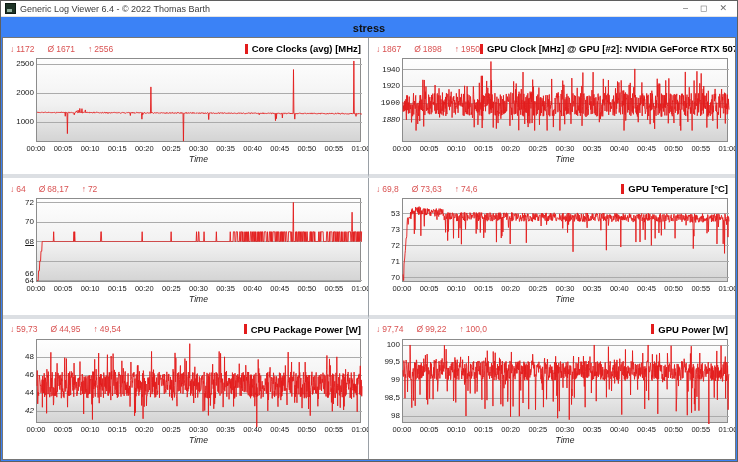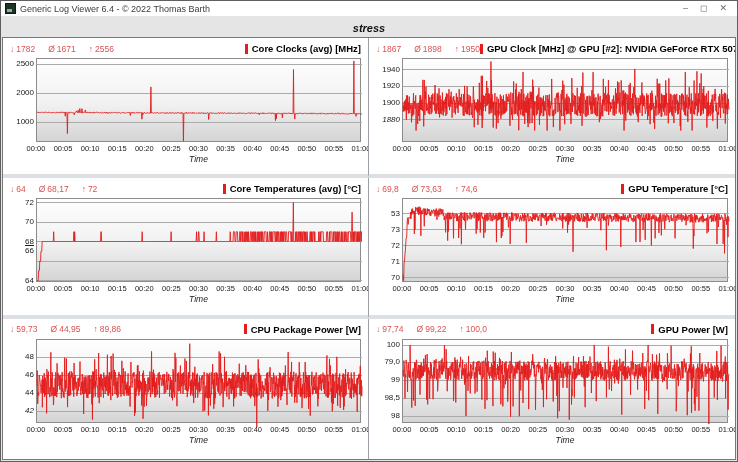--- a/index.html
+++ b/index.html
@@ -1,23 +1,23 @@
 <!DOCTYPE html>
 <html><head>
 <meta charset="utf-8">
 <style>
   html,body{margin:0;padding:0;background:#3a3a3a;font-family:"Liberation Sans",sans-serif;}
-  .window{position:relative;width:738px;height:462px;background:#e5e5e5;border:1px solid #5f5f5f;box-sizing:border-box;overflow:hidden;}
+  .window{position:relative;width:738px;height:462px;background:#3b82f6;border:1px solid #5f5f5f;box-sizing:border-box;overflow:hidden;}
   .titlebar{height:15px;display:flex;align-items:center;padding:0 4px;border-bottom:1px solid #e3e3e3;background:#ffffff;}
   .app-icon{width:9px;height:9px;background:#1d3326;border:1px solid #0c1a12;margin-right:4px;position:relative;flex:0 0 auto;}
   .app-icon:after{content:"";position:absolute;left:1px;bottom:1px;width:5px;height:3px;background:#8fae9c;}
   .title-text{font-size:9px;color:#3c3c3c;white-space:nowrap;}
   .win-controls{margin-left:auto;display:flex;gap:12px;padding-right:6px;}
   .win-btn{font-size:9px;color:#6b6b6b;line-height:9px;cursor:default;}
-  .page-title{height:20px;line-height:22px;text-align:center;font-size:11px;font-weight:bold;color:#111;font-style:italic;}
+  .page-title{height:20px;line-height:22px;text-align:center;font-size:11px;font-weight:bold;color:#111;}
   .grid{position:absolute;left:1px;right:1px;top:36px;bottom:1px;display:grid;grid-template-columns:1fr 1fr;grid-template-rows:1fr 1fr 1fr;border:1px solid #767676;box-sizing:border-box;background:#fff;}
   .panel{position:relative;box-sizing:border-box;padding:3px 7px 0 7px;background:#fff;overflow:hidden;}
   .panel.col-left{border-right:1px solid #9aa0a6;}
   .panel.row-top,.panel.row-mid{border-bottom:4px solid #dcdfe3;}
   .panel-head{display:flex;justify-content:space-between;align-items:center;height:15px;}
   .stats{display:flex;gap:13px;font-size:8.5px;color:#d95252;white-space:nowrap;}
   .stat{display:flex;gap:2px;}
   .legend{display:flex;align-items:center;gap:4px;min-width:0;}
   .legend-bar{width:3px;height:10px;background:#e31c1c;flex:0 0 auto;}
   .legend-title{font-size:9.5px;font-weight:bold;color:#000;white-space:nowrap;}
@@ -42,21 +42,21 @@
       <span class="win-btn">✕</span>
     </span>
   </div>
   <div class="page-title">stress</div>
   <div class="grid" id="chart-grid">
       <div class="panel col-left row-top">
     <div class="panel-head">
       <div class="stats">
         <span class="stat">
               <span>↓</span>
-              <span>1782</span>
+              <span>1172</span>
             </span>
         <span class="stat">
               <span>Ø</span>
               <span>1671</span>
             </span>
         <span class="stat">
               <span>↑</span>
               <span>2556</span>
             </span>
       </div>
@@ -112,21 +112,21 @@
             </span>
       </div>
       <div class="legend">
         <span class="legend-bar"></span>
         <span class="legend-title">GPU Clock [MHz] @ GPU [#2]: NVIDIA GeForce RTX 5070 Laptop</span>
       </div>
     </div>
     <div class="chart">
       <div class="plot">
             <div class="ylab" style="top: 55.7129px; font-style: italic;">1880</div>
-            <div class="ylab" style="top: 39.0792px;">1900</div>
+            <div class="ylab" style="top: 39.0792px; font-family: Liberation Mono, monospace;">1900</div>
             <div class="ylab" style="top: 22.4455px; margin-left: 16px;">1920</div>
             <div class="ylab" style="top: 5.81188px;">1940</div>
             <svg viewBox="0 0 326 84" width="326" height="84">
               <line x1="0" x2="326" y1="60.7" y2="60.7" stroke="#ababab" stroke-width="1" shape-rendering="crispEdges"></line>
               <line x1="0" x2="326" y1="44.1" y2="44.1" stroke="#ababab" stroke-width="1" shape-rendering="crispEdges"></line>
               <line x1="0" x2="326" y1="27.4" y2="27.4" stroke="#ababab" stroke-width="1" shape-rendering="crispEdges"></line>
               <line x1="0" x2="326" y1="10.8" y2="10.8" stroke="#ababab" stroke-width="1" shape-rendering="crispEdges"></line>
               <polyline points="0.00,42.90 0.28,52.60 0.57,47.01 0.85,50.05 1.13,45.79 1.42,52.16 1.70,41.88 1.99,47.00 2.27,42.73 2.55,51.26 2.84,40.26 3.12,54.41 3.40,60.82 3.69,36.34 3.97,51.31 4.26,47.68 4.54,36.49 4.82,51.01 5.11,45.18 5.39,54.55 5.67,43.46 5.96,46.22 6.24,37.60 6.53,48.93 6.81,54.11 7.09,46.02 7.38,48.83 7.66,50.17 7.94,44.38 8.23,47.40 8.51,63.33 8.80,56.47 9.08,46.05 9.36,45.84 9.65,57.18 9.93,43.34 10.21,43.05 10.50,34.16 10.78,55.48 11.07,45.17 11.35,41.99 11.63,46.09 11.92,45.99 12.20,49.77 12.48,37.77 12.77,36.38 13.05,71.52 13.34,54.74 13.62,49.65 13.90,44.70 14.19,52.97 14.47,56.75 14.75,65.01 15.04,43.90 15.32,53.75 15.60,56.93 15.89,46.63 16.17,51.69 16.46,41.92 16.74,62.03 17.02,36.28 17.31,50.45 17.59,36.13 17.87,38.99 18.16,41.10 18.44,51.00 18.73,40.71 19.01,42.86 19.29,48.78 19.58,52.06 19.86,20.83 20.14,45.27 20.43,49.52 20.71,67.45 21.00,43.28 21.28,20.97 21.56,40.38 21.85,56.06 22.13,50.26 22.41,32.72 22.70,40.10 22.98,27.55 23.27,39.46 23.55,51.82 23.83,44.75 24.12,45.03 24.40,48.61 24.68,50.72 24.97,48.65 25.25,54.29 25.54,35.65 25.82,36.82 26.10,50.42 26.39,55.28 26.67,38.76 26.95,38.07 27.24,49.55 27.52,47.23 27.81,42.19 28.09,55.19 28.37,43.80 28.66,35.98 28.94,53.44 29.22,38.10 29.51,40.25 29.79,34.63 30.07,45.21 30.36,43.12 30.64,45.78 30.93,45.51 31.21,41.39 31.49,34.41 31.78,51.62 32.06,26.04 32.34,52.96 32.63,54.70 32.91,52.33 33.20,44.62 33.48,53.96 33.76,54.51 34.05,35.61 34.33,34.39 34.61,43.40 34.90,51.18 35.18,36.25 35.47,55.01 35.75,51.65 36.03,29.31 36.32,53.79 36.60,58.40 36.88,49.90 37.17,36.49 37.45,54.45 37.74,46.05 38.02,40.36 38.30,46.75 38.59,52.39 38.87,55.51 39.15,47.88 39.44,33.54 39.72,51.75 40.01,41.51 40.29,56.53 40.57,42.65 40.86,53.14 41.14,51.16 41.42,42.97 41.71,45.41 41.99,40.49 42.28,49.51 42.56,37.92 42.84,56.95 43.13,53.85 43.41,34.18 43.69,53.30 43.98,55.08 44.26,38.36 44.54,38.31 44.83,34.86 45.11,39.43 45.40,42.60 45.68,47.64 45.96,30.28 46.25,43.63 46.53,51.17 46.81,40.94 47.10,41.04 47.38,37.32 47.67,47.68 47.95,35.60 48.23,32.77 48.52,44.37 48.80,42.18 49.08,58.58 49.37,47.04 49.65,41.30 49.94,39.12 50.22,38.23 50.50,41.74 50.79,37.12 51.07,53.81 51.35,50.40 51.64,41.15 51.92,45.98 52.21,43.65 52.49,55.33 52.77,47.01 53.06,48.08 53.34,34.32 53.62,42.53 53.91,43.56 54.19,49.69 54.48,37.91 54.76,40.64 55.04,53.85 55.33,46.80 55.61,42.22 55.89,46.56 56.18,30.11 56.46,43.07 56.74,43.36 57.03,45.81 57.31,46.41 57.60,38.36 57.88,41.71 58.16,47.42 58.45,34.87 58.73,40.65 59.01,42.49 59.30,45.44 59.58,47.90 59.87,44.26 60.15,56.29 60.43,34.91 60.72,39.91 61.00,56.94 61.28,54.88 61.57,26.84 61.85,41.31 62.14,46.79 62.42,51.80 62.70,53.25 62.99,42.68 63.27,55.12 63.55,51.76 63.84,51.19 64.12,27.28 64.41,54.75 64.69,35.10 64.97,55.54 65.26,41.54 65.54,49.67 65.82,48.90 66.11,36.17 66.39,56.37 66.68,43.60 66.96,48.05 67.24,40.10 67.53,37.48 67.81,44.15 68.09,55.92 68.38,53.54 68.66,54.80 68.95,44.71 69.23,54.71 69.51,58.86 69.80,56.59 70.08,37.13 70.36,27.38 70.65,35.61 70.93,45.76 71.21,68.24 71.50,40.76 71.78,50.44 72.07,46.69 72.35,49.97 72.63,45.46 72.92,43.64 73.20,51.54 73.48,52.18 73.77,43.37 74.05,45.46 74.34,53.69 74.62,40.16 74.90,65.83 75.19,56.24 75.47,51.75 75.75,41.17 76.04,52.63 76.32,23.84 76.61,47.93 76.89,56.44 77.17,44.03 77.46,43.56 77.74,50.46 78.02,34.86 78.31,16.82 78.59,57.00 78.88,40.80 79.16,69.01 79.44,16.82 79.73,61.17 80.01,41.72 80.29,52.00 80.58,36.42 80.86,44.99 81.15,43.82 81.43,37.07 81.71,39.69 82.00,47.63 82.28,46.07 82.56,52.23 82.85,34.55 83.13,47.17 83.42,30.27 83.70,21.95 83.98,39.08 84.27,46.42 84.55,39.35 84.83,28.76 85.12,44.56 85.40,40.08 85.68,34.20 85.97,54.26 86.25,55.24 86.54,37.72 86.82,34.88 87.10,54.40 87.39,39.97 87.67,50.22 87.95,2.50 88.24,50.77 88.52,21.19 88.81,53.96 89.09,35.43 89.37,41.61 89.66,49.04 89.94,43.69 90.22,68.55 90.51,42.82 90.79,56.35 91.08,55.28 91.36,41.98 91.64,40.26 91.93,34.17 92.21,44.47 92.49,56.30 92.78,45.23 93.06,42.94 93.35,69.64 93.63,51.46 93.91,37.73 94.20,52.87 94.48,51.80 94.76,56.75 95.05,64.05 95.33,39.79 95.62,57.11 95.90,53.01 96.18,54.69 96.47,45.39 96.75,44.43 97.03,46.48 97.32,35.62 97.60,50.19 97.89,59.73 98.17,37.31 98.45,56.25 98.74,51.20 99.02,56.01 99.30,42.15 99.59,40.14 99.87,47.83 100.15,53.93 100.44,36.31 100.72,55.16 101.01,42.65 101.29,49.59 101.57,54.27 101.86,41.83 102.14,43.98 102.42,53.69 102.71,47.25 102.99,43.39 103.28,34.94 103.56,52.33 103.84,51.07 104.13,43.48 104.41,37.60 104.69,41.47 104.98,40.80 105.26,42.95 105.55,42.46 105.83,34.74 106.11,35.96 106.40,37.80 106.68,55.08 106.96,66.82 107.25,50.82 107.53,49.34 107.82,33.46 108.10,38.97 108.38,55.86 108.67,48.74 108.95,51.02 109.23,56.90 109.52,61.02 109.80,34.21 110.09,44.45 110.37,40.13 110.65,22.37 110.94,54.12 111.22,55.30 111.50,45.12 111.79,45.46 112.07,41.56 112.36,54.95 112.64,30.20 112.92,54.43 113.21,24.52 113.49,43.38 113.77,41.95 114.06,48.57 114.34,55.54 114.62,56.64 114.91,37.42 115.19,47.83 115.48,35.10 115.76,71.24 116.04,32.69 116.33,51.28 116.61,47.17 116.89,40.25 117.18,34.67 117.46,51.42 117.75,55.74 118.03,44.67 118.31,30.06 118.60,50.39 118.88,40.86 119.16,52.42 119.45,56.38 119.73,45.80 120.02,13.06 120.30,57.26 120.58,51.70 120.87,34.84 121.15,49.50 121.43,42.75 121.72,65.00 122.00,41.80 122.29,53.38 122.57,48.42 122.85,38.16 123.14,43.80 123.42,53.75 123.70,39.31 123.99,36.43 124.27,50.81 124.56,63.65 124.84,34.27 125.12,68.06 125.41,39.54 125.69,56.88 125.97,56.34 126.26,38.91 126.54,45.50 126.83,64.35 127.11,32.62 127.39,39.35 127.68,34.23 127.96,49.46 128.24,34.78 128.53,42.81 128.81,32.75 129.09,64.05 129.38,45.98 129.66,20.63 129.95,35.20 130.23,55.97 130.51,27.48 130.80,56.49 131.08,46.62 131.36,42.34 131.65,71.52 131.93,49.70 132.22,42.46 132.50,42.84 132.78,43.54 133.07,52.22 133.35,56.33 133.63,37.27 133.92,42.65 134.20,55.00 134.49,52.59 134.77,35.57 135.05,43.98 135.34,50.89 135.62,49.12 135.90,28.54 136.19,52.62 136.47,65.81 136.76,41.96 137.04,38.96 137.32,38.41 137.61,56.64 137.89,38.33 138.17,43.50 138.46,54.03 138.74,48.16 139.03,39.28 139.31,47.21 139.59,45.41 139.88,41.57 140.16,57.20 140.44,36.78 140.73,56.71 141.01,42.11 141.30,42.41 141.58,51.03 141.86,46.40 142.15,52.17 142.43,47.47 142.71,37.01 143.00,36.06 143.28,49.57 143.56,56.20 143.85,56.26 144.13,71.52 144.42,38.11 144.70,36.29 144.98,47.85 145.27,40.23 145.55,47.56 145.83,56.15 146.12,35.69 146.40,35.50 146.69,57.24 146.97,56.36 147.25,45.79 147.54,49.50 147.82,48.39 148.10,42.11 148.39,45.74 148.67,19.95 148.96,36.86 149.24,56.73 149.52,56.69 149.81,52.40 150.09,51.64 150.37,68.08 150.66,50.77 150.94,56.75 151.23,51.38 151.51,50.56 151.79,51.21 152.08,39.01 152.36,45.44 152.64,54.85 152.93,52.23 153.21,36.86 153.50,37.98 153.78,34.20 154.06,39.29 154.35,37.81 154.63,34.65 154.91,53.19 155.20,33.33 155.48,38.21 155.77,37.24 156.05,47.08 156.33,51.68 156.62,43.85 156.90,71.52 157.18,55.86 157.47,51.70 157.75,53.00 158.03,34.95 158.32,43.35 158.60,57.05 158.89,31.02 159.17,40.45 159.45,35.51 159.74,21.61 160.02,36.33 160.30,57.05 160.59,52.09 160.87,25.77 161.16,35.27 161.44,53.29 161.72,65.22 162.01,40.31 162.29,51.68 162.57,47.46 162.86,41.83 163.14,38.27 163.43,55.42 163.71,35.19 163.99,34.83 164.28,39.70 164.56,54.72 164.84,43.62 165.13,37.28 165.41,48.77 165.70,54.58 165.98,51.13 166.26,38.77 166.55,40.26 166.83,45.71 167.11,55.57 167.40,44.02 167.68,47.42 167.97,64.83 168.25,51.83 168.53,52.18 168.82,19.11 169.10,35.89 169.38,53.00 169.67,45.22 169.95,34.37 170.23,43.45 170.52,42.42 170.80,47.37 171.09,46.81 171.37,36.27 171.65,38.14 171.94,55.25 172.22,40.29 172.50,36.90 172.79,54.60 173.07,54.29 173.36,51.46 173.64,55.91 173.92,49.90 174.21,28.85 174.49,55.71 174.77,56.80 175.06,46.46 175.34,48.98 175.63,51.47 175.91,37.40 176.19,38.93 176.48,53.84 176.76,38.51 177.04,45.46 177.33,56.89 177.61,34.34 177.90,53.97 178.18,53.96 178.46,38.27 178.75,26.95 179.03,66.83 179.31,51.26 179.60,47.73 179.88,13.56 180.17,54.67 180.45,34.87 180.73,35.45 181.02,34.55 181.30,38.23 181.58,38.37 181.87,46.11 182.15,56.54 182.44,45.57 182.72,40.91 183.00,57.99 183.29,48.61 183.57,50.41 183.85,37.47 184.14,56.81 184.42,37.06 184.70,47.58 184.99,52.17 185.27,55.75 185.56,49.56 185.84,44.59 186.12,36.62 186.41,45.23 186.69,46.08 186.97,40.97 187.26,37.38 187.54,50.61 187.83,42.29 188.11,55.14 188.39,50.25 188.68,41.56 188.96,31.08 189.24,54.89 189.53,51.85 189.81,34.58 190.10,13.13 190.38,46.68 190.66,40.50 190.95,35.27 191.23,54.36 191.51,43.03 191.80,39.10 192.08,44.73 192.37,56.13 192.65,46.51 192.93,38.24 193.22,44.58 193.50,52.85 193.78,57.37 194.07,51.71 194.35,42.33 194.64,56.89 194.92,35.16 195.20,34.63 195.49,41.17 195.77,38.10 196.05,48.40 196.34,63.20 196.62,53.29 196.91,47.87 197.19,36.84 197.47,59.89 197.76,53.34 198.04,57.34 198.32,56.57 198.61,50.52 198.89,45.43 199.17,54.52 199.46,40.58 199.74,57.32 200.03,47.99 200.31,19.88 200.59,43.71 200.88,39.94 201.16,46.41 201.44,34.27 201.73,35.62 202.01,52.00 202.30,42.11 202.58,27.82 202.86,40.54 203.15,40.30 203.43,36.32 203.71,52.57 204.00,44.87 204.28,41.68 204.57,43.26 204.85,34.63 205.13,52.29 205.42,21.07 205.70,55.92 205.98,35.87 206.27,36.78 206.55,45.24 206.84,43.63 207.12,52.85 207.40,52.58 207.69,43.27 207.97,48.70 208.25,47.55 208.54,49.74 208.82,46.50 209.11,41.88 209.39,40.47 209.67,40.44 209.96,55.54 210.24,56.31 210.52,36.59 210.81,47.66 211.09,53.49 211.38,42.71 211.66,56.75 211.94,46.44 212.23,40.40 212.51,29.28 212.79,46.23 213.08,54.84 213.36,34.29 213.64,49.80 213.93,37.32 214.21,44.32 214.50,22.47 214.78,40.94 215.06,43.88 215.35,39.31 215.63,41.02 215.91,23.40 216.20,53.49 216.48,48.54 216.77,34.34 217.05,33.62 217.33,52.59 217.62,55.42 217.90,43.64 218.18,21.35 218.47,29.85 218.75,35.43 219.04,47.62 219.32,41.94 219.60,55.16 219.89,31.67 220.17,44.36 220.45,46.31 220.74,31.50 221.02,71.52 221.31,55.52 221.59,34.83 221.87,52.91 222.16,55.95 222.44,33.51 222.72,61.60 223.01,55.53 223.29,39.40 223.58,40.23 223.86,34.89 224.14,36.86 224.43,45.03 224.71,53.52 224.99,36.17 225.28,39.88 225.56,51.03 225.85,45.61 226.13,25.86 226.41,52.71 226.70,55.68 226.98,52.45 227.26,23.88 227.55,41.79 227.83,56.85 228.11,55.38 228.40,39.14 228.68,39.92 228.97,52.43 229.25,50.09 229.53,34.49 229.82,53.77 230.10,47.04 230.38,55.31 230.67,28.27 230.95,34.54 231.24,34.56 231.52,38.30 231.80,9.88 232.09,49.47 232.37,35.97 232.65,39.29 232.94,53.50 233.22,48.11 233.51,55.24 233.79,38.37 234.07,40.82 234.36,57.49 234.64,46.20 234.92,53.92 235.21,63.21 235.49,56.32 235.78,38.95 236.06,51.30 236.34,45.65 236.63,44.29 236.91,53.94 237.19,36.43 237.48,46.17 237.76,38.63 238.05,44.78 238.33,40.27 238.61,36.02 238.90,23.42 239.18,56.96 239.46,35.55 239.75,34.56 240.03,46.53 240.32,39.63 240.60,47.09 240.88,36.42 241.17,41.87 241.45,37.61 241.73,49.22 242.02,50.42 242.30,54.80 242.58,53.20 242.87,52.95 243.15,40.01 243.44,39.69 243.72,34.37 244.00,50.11 244.29,36.92 244.57,60.81 244.85,52.18 245.14,35.80 245.42,50.91 245.71,57.02 245.99,46.95 246.27,48.50 246.56,48.05 246.84,45.19 247.12,65.15 247.41,34.00 247.69,51.80 247.98,40.18 248.26,50.86 248.54,50.22 248.83,31.70 249.11,50.33 249.39,34.65 249.68,40.18 249.96,43.97 250.25,48.13 250.53,44.48 250.81,63.76 251.10,50.93 251.38,53.98 251.66,69.90 251.95,46.93 252.23,50.36 252.52,36.81 252.80,55.69 253.08,56.83 253.37,41.22 253.65,48.74 253.93,36.98 254.22,19.76 254.50,37.60 254.79,25.91 255.07,55.84 255.35,45.00 255.64,49.28 255.92,24.53 256.20,54.32 256.49,54.07 256.77,24.77 257.05,51.51 257.34,48.71 257.62,44.92 257.91,53.35 258.19,57.60 258.47,34.63 258.76,57.42 259.04,50.15 259.32,36.31 259.61,35.83 259.89,49.31 260.18,44.90 260.46,52.56 260.74,36.29 261.03,38.64 261.31,48.27 261.59,36.19 261.88,56.45 262.16,39.29 262.45,48.74 262.73,21.40 263.01,45.79 263.30,44.50 263.58,34.12 263.86,56.49 264.15,47.51 264.43,47.06 264.72,45.24 265.00,43.69 265.28,64.30 265.57,54.55 265.85,19.38 266.13,52.35 266.42,54.18 266.70,39.54 266.99,38.67 267.27,34.70 267.55,50.42 267.84,52.77 268.12,35.47 268.40,54.57 268.69,55.29 268.97,47.21 269.26,57.21 269.54,41.58 269.82,43.00 270.11,36.27 270.39,53.55 270.67,55.74 270.96,64.03 271.24,35.12 271.52,41.96 271.81,50.26 272.09,47.52 272.38,53.78 272.66,35.76 272.94,45.16 273.23,38.26 273.51,37.48 273.79,34.87 274.08,51.98 274.36,40.87 274.65,55.53 274.93,42.40 275.21,46.48 275.50,54.67 275.78,43.79 276.06,50.81 276.35,40.81 276.63,36.05 276.92,44.92 277.20,66.86 277.48,50.48 277.77,71.52 278.05,36.76 278.33,45.28 278.62,34.80 278.90,50.66 279.19,34.66 279.47,34.90 279.75,38.55 280.04,40.60 280.32,46.67 280.60,36.35 280.89,52.49 281.17,41.98 281.46,55.71 281.74,54.03 282.02,48.77 282.31,12.93 282.59,56.83 282.87,38.18 283.16,47.92 283.44,44.48 283.72,48.93 284.01,35.64 284.29,57.21 284.58,52.30 284.86,62.92 285.14,50.52 285.43,38.05 285.71,50.27 285.99,46.59 286.28,28.23 286.56,47.02 286.85,40.09 287.13,48.68 287.41,54.66 287.70,48.36 287.98,53.52 288.26,34.35 288.55,54.80 288.83,54.61 289.12,71.52 289.40,43.06 289.68,41.64 289.97,49.19 290.25,52.13 290.53,54.73 290.82,48.79 291.10,21.52 291.39,51.11 291.67,55.63 291.95,42.58 292.24,50.34 292.52,38.16 292.80,34.35 293.09,45.27 293.37,46.86 293.66,43.57 293.94,12.28 294.22,56.72 294.51,55.15 294.79,39.44 295.07,50.66 295.36,34.29 295.64,53.33 295.93,48.16 296.21,43.00 296.49,43.34 296.78,24.34 297.06,42.03 297.34,41.28 297.63,56.97 297.91,51.96 298.19,14.41 298.48,52.33 298.76,55.54 299.05,41.50 299.33,37.49 299.61,34.14 299.90,51.50 300.18,29.85 300.46,54.51 300.75,27.10 301.03,47.90 301.32,36.62 301.60,47.15 301.88,49.34 302.17,47.13 302.45,49.90 302.73,36.78 303.02,38.20 303.30,42.31 303.59,34.37 303.87,68.59 304.15,43.33 304.44,56.94 304.72,42.58 305.00,57.59 305.29,31.77 305.57,55.92 305.86,53.18 306.14,45.88 306.42,53.00 306.71,53.98 306.99,52.17 307.27,56.89 307.56,43.54 307.84,51.52 308.13,45.22 308.41,41.65 308.69,40.36 308.98,55.27 309.26,35.68 309.54,55.51 309.83,61.84 310.11,46.48 310.40,53.26 310.68,46.50 310.96,37.01 311.25,34.97 311.53,42.17 311.81,35.39 312.10,29.93 312.38,39.52 312.66,34.80 312.95,51.91 313.23,46.49 313.52,52.78 313.80,43.71 314.08,55.17 314.37,69.58 314.65,52.98 314.93,55.32 315.22,53.00 315.50,55.73 315.79,37.51 316.07,39.11 316.35,48.47 316.64,34.91 316.92,36.82 317.20,43.95 317.49,59.03 317.77,42.25 318.06,42.51 318.34,35.08 318.62,30.03 318.91,48.20 319.19,49.16 319.47,37.95 319.76,41.25 320.04,35.16 320.33,54.25 320.61,53.61 320.89,54.20 321.18,44.24 321.46,33.72 321.74,48.47 322.03,46.92 322.31,64.48 322.60,34.45 322.88,55.45 323.16,44.86 323.45,46.51 323.73,50.07 324.01,43.87 324.30,35.60 324.58,55.10 324.87,50.20 325.15,48.06 325.43,39.88 325.72,46.22 326.00,50.62" fill="none" stroke="#e31c1c" stroke-width="0.9"></polyline>
             </svg>
           </div>
@@ -157,29 +157,25 @@
             </span>
         <span class="stat">
               <span>Ø</span>
               <span>68,17</span>
             </span>
         <span class="stat">
               <span>↑</span>
               <span>72</span>
             </span>
       </div>
-      <div class="legend">
-        <span class="legend-bar"></span>
-        <span class="legend-title">Core Temperatures (avg) [°C]</span>
-      </div>
     </div>
     <div class="chart">
       <div class="plot">
             <div class="ylab" style="top: 76.5581px;">64</div>
-            <div class="ylab" style="top: 47px;">66</div>
+            <div class="ylab" style="top: 70px;">66</div>
             <div class="ylab" style="top: 37.4884px; text-decoration: underline;">68</div>
             <div class="ylab" style="top: 17.9535px;">70</div>
             <div class="ylab" style="top: -1.5814px;">72</div>
             <svg viewBox="0 0 325 84" width="325" height="84">
               <line x1="0" x2="325" y1="81.6" y2="81.6" stroke="#ababab" stroke-width="1" shape-rendering="crispEdges"></line>
               <line x1="0" x2="325" y1="62.0" y2="62.0" stroke="#ababab" stroke-width="1" shape-rendering="crispEdges"></line>
               <line x1="0" x2="325" y1="42.5" y2="42.5" stroke="#ababab" stroke-width="1" shape-rendering="crispEdges"></line>
               <line x1="0" x2="325" y1="23.0" y2="23.0" stroke="#ababab" stroke-width="1" shape-rendering="crispEdges"></line>
               <line x1="0" x2="325" y1="3.4" y2="3.4" stroke="#ababab" stroke-width="1" shape-rendering="crispEdges"></line>
               <polyline points="0.00,81.56 0.40,81.56 0.79,81.56 1.19,81.56 1.59,71.79 1.98,71.79 2.38,71.79 2.78,62.02 3.17,62.02 3.57,62.02 3.97,52.26 4.37,52.26 4.76,52.26 5.16,42.49 5.56,42.49 5.95,42.49 6.35,42.49 6.75,42.49 7.14,42.49 7.54,42.49 7.94,42.49 8.33,42.49 8.73,42.49 9.13,42.49 9.52,42.49 9.92,42.49 10.32,42.49 10.71,42.49 11.11,42.49 11.51,42.49 11.90,42.49 12.30,42.49 12.70,42.49 13.10,42.49 13.49,42.49 13.89,42.49 14.29,42.49 14.68,42.49 15.08,42.49 15.48,42.49 15.87,42.49 16.27,42.49 16.67,32.72 17.06,42.49 17.46,42.49 17.86,42.49 18.25,42.49 18.65,42.49 19.05,42.49 19.44,42.49 19.84,42.49 20.24,42.49 20.63,42.49 21.03,42.49 21.43,42.49 21.83,42.49 22.22,42.49 22.62,42.49 23.02,42.49 23.41,42.49 23.81,42.49 24.21,42.49 24.60,42.49 25.00,42.49 25.40,42.49 25.79,42.49 26.19,42.49 26.59,42.49 26.98,42.49 27.38,42.49 27.78,42.49 28.17,42.49 28.57,42.49 28.97,42.49 29.37,42.49 29.76,42.49 30.16,42.49 30.56,42.49 30.95,42.49 31.35,42.49 31.75,42.49 32.14,42.49 32.54,42.49 32.94,42.49 33.33,42.49 33.73,42.49 34.13,42.49 34.52,42.49 34.92,42.49 35.32,42.49 35.71,42.49 36.11,42.49 36.51,42.49 36.90,32.72 37.30,42.49 37.70,32.72 38.10,42.49 38.49,42.49 38.89,42.49 39.29,42.49 39.68,42.49 40.08,42.49 40.48,42.49 40.87,42.49 41.27,42.49 41.67,42.49 42.06,42.49 42.46,42.49 42.86,42.49 43.25,42.49 43.65,42.49 44.05,42.49 44.44,42.49 44.84,42.49 45.24,42.49 45.63,42.49 46.03,42.49 46.43,42.49 46.83,42.49 47.22,42.49 47.62,42.49 48.02,42.49 48.41,42.49 48.81,42.49 49.21,42.49 49.60,42.49 50.00,42.49 50.40,42.49 50.79,42.49 51.19,42.49 51.59,42.49 51.98,42.49 52.38,42.49 52.78,42.49 53.17,42.49 53.57,42.49 53.97,42.49 54.37,42.49 54.76,42.49 55.16,42.49 55.56,42.49 55.95,42.49 56.35,42.49 56.75,42.49 57.14,42.49 57.54,42.49 57.94,42.49 58.33,42.49 58.73,42.49 59.13,42.49 59.52,42.49 59.92,42.49 60.32,42.49 60.71,42.49 61.11,42.49 61.51,42.49 61.90,42.49 62.30,42.49 62.70,42.49 63.10,42.49 63.49,42.49 63.89,32.72 64.29,32.72 64.68,42.49 65.08,42.49 65.48,42.49 65.87,42.49 66.27,42.49 66.67,42.49 67.06,42.49 67.46,42.49 67.86,42.49 68.25,42.49 68.65,42.49 69.05,42.49 69.44,42.49 69.84,42.49 70.24,42.49 70.63,42.49 71.03,42.49 71.43,42.49 71.83,42.49 72.22,42.49 72.62,42.49 73.02,42.49 73.41,42.49 73.81,42.49 74.21,42.49 74.60,42.49 75.00,42.49 75.40,42.49 75.79,42.49 76.19,42.49 76.59,42.49 76.98,42.49 77.38,42.49 77.78,42.49 78.17,42.49 78.57,42.49 78.97,42.49 79.37,42.49 79.76,42.49 80.16,42.49 80.56,42.49 80.95,42.49 81.35,42.49 81.75,42.49 82.14,42.49 82.54,42.49 82.94,42.49 83.33,42.49 83.73,42.49 84.13,42.49 84.52,42.49 84.92,42.49 85.32,42.49 85.71,42.49 86.11,42.49 86.51,42.49 86.90,42.49 87.30,42.49 87.70,42.49 88.10,42.49 88.49,42.49 88.89,42.49 89.29,42.49 89.68,42.49 90.08,42.49 90.48,42.49 90.87,42.49 91.27,42.49 91.67,42.49 92.06,42.49 92.46,42.49 92.86,42.49 93.25,42.49 93.65,42.49 94.05,42.49 94.44,42.49 94.84,42.49 95.24,42.49 95.63,42.49 96.03,42.49 96.43,42.49 96.83,42.49 97.22,42.49 97.62,42.49 98.02,42.49 98.41,42.49 98.81,42.49 99.21,42.49 99.60,42.49 100.00,42.49 100.40,42.49 100.79,42.49 101.19,42.49 101.59,42.49 101.98,42.49 102.38,42.49 102.78,42.49 103.17,42.49 103.57,42.49 103.97,42.49 104.37,42.49 104.76,42.49 105.16,32.72 105.56,42.49 105.95,42.49 106.35,42.49 106.75,42.49 107.14,42.49 107.54,42.49 107.94,42.49 108.33,42.49 108.73,42.49 109.13,42.49 109.52,42.49 109.92,42.49 110.32,42.49 110.71,42.49 111.11,42.49 111.51,42.49 111.90,42.49 112.30,42.49 112.70,42.49 113.10,42.49 113.49,42.49 113.89,42.49 114.29,42.49 114.68,42.49 115.08,42.49 115.48,42.49 115.87,42.49 116.27,42.49 116.67,42.49 117.06,42.49 117.46,42.49 117.86,42.49 118.25,42.49 118.65,42.49 119.05,42.49 119.44,42.49 119.84,42.49 120.24,42.49 120.63,42.49 121.03,42.49 121.43,42.49 121.83,42.49 122.22,42.49 122.62,42.49 123.02,42.49 123.41,42.49 123.81,42.49 124.21,42.49 124.60,42.49 125.00,42.49 125.40,42.49 125.79,42.49 126.19,42.49 126.59,42.49 126.98,42.49 127.38,42.49 127.78,42.49 128.17,42.49 128.57,42.49 128.97,42.49 129.37,42.49 129.76,42.49 130.16,42.49 130.56,42.49 130.95,42.49 131.35,42.49 131.75,42.49 132.14,42.49 132.54,42.49 132.94,42.49 133.33,42.49 133.73,42.49 134.13,32.72 134.52,42.49 134.92,42.49 135.32,42.49 135.71,42.49 136.11,42.49 136.51,42.49 136.90,42.49 137.30,42.49 137.70,42.49 138.10,42.49 138.49,42.49 138.89,42.49 139.29,42.49 139.68,42.49 140.08,42.49 140.48,42.49 140.87,42.49 141.27,42.49 141.67,42.49 142.06,42.49 142.46,42.49 142.86,42.49 143.25,42.49 143.65,42.49 144.05,42.49 144.44,42.49 144.84,42.49 145.24,42.49 145.63,42.49 146.03,42.49 146.43,42.49 146.83,42.49 147.22,42.49 147.62,42.49 148.02,42.49 148.41,42.49 148.81,42.49 149.21,42.49 149.60,42.49 150.00,42.49 150.40,42.49 150.79,42.49 151.19,42.49 151.59,42.49 151.98,42.49 152.38,42.49 152.78,42.49 153.17,42.49 153.57,42.49 153.97,42.49 154.37,42.49 154.76,42.49 155.16,42.49 155.56,42.49 155.95,42.49 156.35,42.49 156.75,42.49 157.14,42.49 157.54,42.49 157.94,42.49 158.33,42.49 158.73,42.49 159.13,42.49 159.52,32.72 159.92,42.49 160.32,42.49 160.71,42.49 161.11,42.49 161.51,32.72 161.90,32.72 162.30,42.49 162.70,42.49 163.10,42.49 163.49,42.49 163.89,42.49 164.29,42.49 164.68,42.49 165.08,42.49 165.48,42.49 165.87,42.49 166.27,42.49 166.67,42.49 167.06,32.72 167.46,42.49 167.86,42.49 168.25,42.49 168.65,42.49 169.05,42.49 169.44,42.49 169.84,42.49 170.24,42.49 170.63,42.49 171.03,42.49 171.43,42.49 171.83,42.49 172.22,42.49 172.62,42.49 173.02,42.49 173.41,42.49 173.81,42.49 174.21,42.49 174.60,42.49 175.00,42.49 175.40,42.49 175.79,42.49 176.19,42.49 176.59,42.49 176.98,42.49 177.38,42.49 177.78,42.49 178.17,42.49 178.57,42.49 178.97,42.49 179.37,32.72 179.76,42.49 180.16,42.49 180.56,42.49 180.95,42.49 181.35,42.49 181.75,42.49 182.14,42.49 182.54,42.49 182.94,42.49 183.33,42.49 183.73,42.49 184.13,42.49 184.52,42.49 184.92,42.49 185.32,42.49 185.71,42.49 186.11,42.49 186.51,42.49 186.90,42.49 187.30,42.49 187.70,42.49 188.10,42.49 188.49,42.49 188.89,42.49 189.29,42.49 189.68,42.49 190.08,42.49 190.48,42.49 190.87,42.49 191.27,42.49 191.67,42.49 192.06,42.49 192.46,42.49 192.86,42.49 193.25,32.72 193.65,42.49 194.05,42.49 194.44,42.49 194.84,42.49 195.24,42.49 195.63,42.49 196.03,42.49 196.43,32.72 196.83,32.72 197.22,32.72 197.62,32.72 198.02,42.49 198.41,42.49 198.81,42.49 199.21,32.72 199.60,32.72 200.00,32.72 200.40,32.72 200.79,42.49 201.19,42.49 201.59,42.49 201.98,42.49 202.38,42.49 202.78,32.72 203.17,32.72 203.57,42.49 203.97,32.72 204.37,32.72 204.76,32.72 205.16,42.49 205.56,32.72 205.95,42.49 206.35,42.49 206.75,42.49 207.14,32.72 207.54,42.49 207.94,42.49 208.33,32.72 208.73,42.49 209.13,42.49 209.52,32.72 209.92,42.49 210.32,42.49 210.71,32.72 211.11,42.49 211.51,32.72 211.90,42.49 212.30,42.49 212.70,42.49 213.10,42.49 213.49,32.72 213.89,32.72 214.29,32.72 214.68,42.49 215.08,42.49 215.48,32.72 215.87,42.49 216.27,42.49 216.67,32.72 217.06,32.72 217.46,42.49 217.86,32.72 218.25,42.49 218.65,32.72 219.05,42.49 219.44,42.49 219.84,42.49 220.24,32.72 220.63,42.49 221.03,42.49 221.43,32.72 221.83,42.49 222.22,32.72 222.62,42.49 223.02,42.49 223.41,32.72 223.81,32.72 224.21,42.49 224.60,32.72 225.00,42.49 225.40,32.72 225.79,32.72 226.19,42.49 226.59,42.49 226.98,42.49 227.38,32.72 227.78,32.72 228.17,32.72 228.57,32.72 228.97,32.72 229.37,42.49 229.76,42.49 230.16,42.49 230.56,32.72 230.95,42.49 231.35,42.49 231.75,42.49 232.14,42.49 232.54,32.72 232.94,32.72 233.33,32.72 233.73,42.49 234.13,32.72 234.52,42.49 234.92,32.72 235.32,42.49 235.71,42.49 236.11,32.72 236.51,32.72 236.90,32.72 237.30,32.72 237.70,32.72 238.10,42.49 238.49,42.49 238.89,32.72 239.29,32.72 239.68,42.49 240.08,32.72 240.48,32.72 240.87,42.49 241.27,32.72 241.67,32.72 242.06,42.49 242.46,42.49 242.86,42.49 243.25,32.72 243.65,42.49 244.05,32.72 244.44,32.72 244.84,42.49 245.24,32.72 245.63,42.49 246.03,32.72 246.43,42.49 246.83,32.72 247.22,32.72 247.62,32.72 248.02,42.49 248.41,42.49 248.81,32.72 249.21,32.72 249.60,32.72 250.00,42.49 250.40,42.49 250.79,42.49 251.19,42.49 251.59,32.72 251.98,32.72 252.38,32.72 252.78,32.72 253.17,32.72 253.57,32.72 253.97,42.49 254.37,42.49 254.76,32.72 255.16,42.49 255.56,42.49 255.95,32.72 256.35,3.42 256.75,42.49 257.14,42.49 257.54,42.49 257.94,42.49 258.33,42.49 258.73,32.72 259.13,42.49 259.52,32.72 259.92,32.72 260.32,42.49 260.71,42.49 261.11,32.72 261.51,32.72 261.90,42.49 262.30,32.72 262.70,32.72 263.10,42.49 263.49,32.72 263.89,42.49 264.29,42.49 264.68,32.72 265.08,32.72 265.48,42.49 265.87,32.72 266.27,32.72 266.67,32.72 267.06,42.49 267.46,32.72 267.86,42.49 268.25,42.49 268.65,32.72 269.05,42.49 269.44,42.49 269.84,32.72 270.24,32.72 270.63,42.49 271.03,42.49 271.43,42.49 271.83,42.49 272.22,42.49 272.62,42.49 273.02,32.72 273.41,32.72 273.81,42.49 274.21,32.72 274.60,42.49 275.00,32.72 275.40,42.49 275.79,42.49 276.19,32.72 276.59,32.72 276.98,32.72 277.38,42.49 277.78,32.72 278.17,42.49 278.57,42.49 278.97,42.49 279.37,42.49 279.76,42.49 280.16,42.49 280.56,42.49 280.95,42.49 281.35,42.49 281.75,32.72 282.14,42.49 282.54,42.49 282.94,32.72 283.33,32.72 283.73,42.49 284.13,32.72 284.52,32.72 284.92,32.72 285.32,32.72 285.71,32.72 286.11,32.72 286.51,42.49 286.90,42.49 287.30,42.49 287.70,42.49 288.10,42.49 288.49,42.49 288.89,42.49 289.29,42.49 289.68,32.72 290.08,32.72 290.48,32.72 290.87,42.49 291.27,42.49 291.67,42.49 292.06,42.49 292.46,32.72 292.86,42.49 293.25,32.72 293.65,32.72 294.05,32.72 294.44,32.72 294.84,32.72 295.24,42.49 295.63,42.49 296.03,42.49 296.43,32.72 296.83,42.49 297.22,32.72 297.62,32.72 298.02,32.72 298.41,42.49 298.81,32.72 299.21,32.72 299.60,42.49 300.00,42.49 300.40,32.72 300.79,42.49 301.19,32.72 301.59,42.49 301.98,42.49 302.38,32.72 302.78,32.72 303.17,42.49 303.57,42.49 303.97,42.49 304.37,32.72 304.76,42.49 305.16,32.72 305.56,42.49 305.95,42.49 306.35,42.49 306.75,42.49 307.14,32.72 307.54,42.49 307.94,32.72 308.33,32.72 308.73,42.49 309.13,42.49 309.52,42.49 309.92,32.72 310.32,42.49 310.71,42.49 311.11,42.49 311.51,32.72 311.90,32.72 312.30,32.72 312.70,32.72 313.10,32.72 313.49,32.72 313.89,42.49 314.29,42.49 314.68,32.72 315.08,13.19 315.48,32.72 315.87,42.49 316.27,32.72 316.67,42.49 317.06,32.72 317.46,32.72 317.86,42.49 318.25,32.72 318.65,32.72 319.05,32.72 319.44,42.49 319.84,42.49 320.24,32.72 320.63,42.49 321.03,32.72 321.43,42.49 321.83,32.72 322.22,32.72 322.62,42.49 323.02,32.72 323.41,32.72 323.81,32.72 324.21,42.49 324.60,32.72 325.00,32.72" fill="none" stroke="#e31c1c" stroke-width="0.9"></polyline>
@@ -264,21 +260,21 @@
         <span class="stat">
               <span>↓</span>
               <span>59,73</span>
             </span>
         <span class="stat">
               <span>Ø</span>
               <span>44,95</span>
             </span>
         <span class="stat">
               <span>↑</span>
-              <span>89,86</span>
+              <span>49,54</span>
             </span>
       </div>
       <div class="legend">
         <span class="legend-bar"></span>
         <span class="legend-title">CPU Package Power [W]</span>
       </div>
     </div>
     <div class="chart">
       <div class="plot">
             <div class="ylab" style="top: 66.4225px; font-style: italic;">42</div>
@@ -330,21 +326,21 @@
       <div class="legend">
         <span class="legend-bar"></span>
         <span class="legend-title">GPU Power [W]</span>
       </div>
     </div>
     <div class="chart">
       <div class="plot">
             <div class="ylab" style="top: 71.1695px;">98</div>
             <div class="ylab" style="top: 53.3729px;">98,5</div>
             <div class="ylab" style="top: 35.5763px;">99</div>
-            <div class="ylab" style="top: 17.7797px;">79,0</div>
+            <div class="ylab" style="top: 17.7797px;">99,5</div>
             <div class="ylab" style="top: -0.0169491px;">100</div>
             <svg viewBox="0 0 326 84" width="326" height="84">
               <line x1="0" x2="326" y1="76.2" y2="76.2" stroke="#ababab" stroke-width="1" shape-rendering="crispEdges"></line>
               <line x1="0" x2="326" y1="58.4" y2="58.4" stroke="#ababab" stroke-width="1" shape-rendering="crispEdges"></line>
               <line x1="0" x2="326" y1="40.6" y2="40.6" stroke="#ababab" stroke-width="1" shape-rendering="crispEdges"></line>
               <line x1="0" x2="326" y1="22.8" y2="22.8" stroke="#ababab" stroke-width="1" shape-rendering="crispEdges"></line>
               <line x1="0" x2="326" y1="5.0" y2="5.0" stroke="#ababab" stroke-width="1" shape-rendering="crispEdges"></line>
               <polyline points="0.00,30.22 0.28,35.41 0.57,36.54 0.85,20.60 1.13,22.82 1.42,26.99 1.70,36.78 1.99,58.35 2.27,34.37 2.55,36.24 2.84,37.64 3.12,19.99 3.40,24.67 3.69,25.38 3.97,29.81 4.26,32.26 4.54,51.95 4.82,35.78 5.11,23.19 5.39,22.75 5.67,31.34 5.96,36.85 6.24,30.71 6.53,37.91 6.81,38.03 7.09,4.98 7.38,19.13 7.66,39.46 7.94,39.82 8.23,39.05 8.51,54.59 8.80,67.65 9.08,38.80 9.36,31.96 9.65,33.28 9.93,36.38 10.21,28.39 10.50,60.46 10.78,36.56 11.07,31.90 11.35,29.02 11.63,22.46 11.92,32.65 12.20,65.88 12.48,22.85 12.77,24.39 13.05,39.40 13.34,19.82 13.62,20.05 13.90,25.66 14.19,37.91 14.47,37.60 14.75,28.81 15.04,34.45 15.32,25.15 15.60,24.94 15.89,39.43 16.17,35.15 16.46,38.84 16.74,25.27 17.02,54.66 17.31,24.86 17.59,33.85 17.87,38.20 18.16,22.77 18.44,23.50 18.73,37.83 19.01,25.80 19.29,36.29 19.58,30.81 19.86,30.26 20.14,26.40 20.43,35.79 20.71,18.71 21.00,23.37 21.28,32.23 21.56,26.49 21.85,24.86 22.13,23.71 22.41,15.13 22.70,27.85 22.98,31.44 23.27,24.21 23.55,59.64 23.83,36.71 24.12,14.07 24.40,20.20 24.68,64.39 24.97,34.61 25.25,27.40 25.54,29.36 25.82,34.29 26.10,30.47 26.39,57.63 26.67,58.63 26.95,31.62 27.24,29.51 27.52,22.25 27.81,38.72 28.09,30.26 28.37,23.52 28.66,35.84 28.94,34.47 29.22,37.85 29.51,37.86 29.79,35.83 30.07,59.19 30.36,33.08 30.64,27.31 30.93,36.15 31.21,20.20 31.49,35.17 31.78,38.57 32.06,33.24 32.34,20.84 32.63,22.89 32.91,22.65 33.20,19.16 33.48,39.52 33.76,39.52 34.05,30.83 34.33,28.89 34.61,51.40 34.90,45.90 35.18,39.69 35.47,35.01 35.75,30.38 36.03,21.07 36.32,31.51 36.60,24.91 36.88,38.42 37.17,31.66 37.45,30.84 37.74,24.54 38.02,20.48 38.30,20.19 38.59,34.18 38.87,31.80 39.15,18.41 39.44,34.56 39.72,30.59 40.01,25.29 40.29,31.02 40.57,31.39 40.86,22.38 41.14,28.44 41.42,5.31 41.71,21.26 41.99,22.70 42.28,31.70 42.56,32.27 42.84,38.75 43.13,9.15 43.41,29.21 43.69,21.19 43.98,39.28 44.26,51.26 44.54,34.31 44.83,28.01 45.11,32.97 45.40,39.55 45.68,27.95 45.96,34.06 46.25,35.66 46.53,33.19 46.81,29.82 47.10,26.12 47.38,30.79 47.67,39.79 47.95,36.61 48.23,23.74 48.52,29.91 48.80,29.95 49.08,22.16 49.37,30.67 49.65,32.23 49.94,22.15 50.22,26.43 50.50,60.93 50.79,56.25 51.07,29.87 51.35,29.64 51.64,37.38 51.92,17.42 52.21,38.03 52.49,20.34 52.77,62.43 53.06,22.99 53.34,31.37 53.62,30.62 53.91,39.42 54.19,19.69 54.48,29.18 54.76,35.84 55.04,29.98 55.33,30.86 55.61,28.52 55.89,39.73 56.18,25.30 56.46,27.20 56.74,23.31 57.03,27.25 57.31,22.80 57.60,16.86 57.88,24.60 58.16,28.45 58.45,32.52 58.73,39.00 59.01,31.18 59.30,34.94 59.58,19.74 59.87,27.74 60.15,35.51 60.43,28.35 60.72,32.29 61.00,29.80 61.28,38.37 61.57,44.58 61.85,24.13 62.14,42.58 62.42,28.46 62.70,39.23 62.99,76.02 63.27,23.33 63.55,24.46 63.84,26.52 64.12,38.84 64.41,33.81 64.69,33.42 64.97,50.81 65.26,38.82 65.54,16.07 65.82,36.10 66.11,31.70 66.39,36.20 66.68,34.66 66.96,39.34 67.24,53.41 67.53,23.83 67.81,28.17 68.09,24.76 68.38,38.50 68.66,31.74 68.95,36.24 69.23,28.23 69.51,28.36 69.80,29.01 70.08,22.35 70.36,29.94 70.65,21.34 70.93,33.84 71.21,38.93 71.50,37.18 71.78,32.18 72.07,53.53 72.35,36.77 72.63,31.29 72.92,26.88 73.20,37.80 73.48,22.14 73.77,23.68 74.05,51.61 74.34,44.44 74.62,28.55 74.90,21.12 75.19,30.65 75.47,30.40 75.75,31.16 76.04,20.94 76.32,34.42 76.61,27.86 76.89,26.20 77.17,27.53 77.46,35.17 77.74,22.87 78.02,30.93 78.31,37.60 78.59,42.34 78.88,59.73 79.16,21.43 79.44,28.80 79.73,39.19 80.01,35.89 80.29,36.81 80.58,33.08 80.86,20.73 81.15,24.42 81.43,30.88 81.71,38.99 82.00,68.85 82.28,26.11 82.56,17.78 82.85,26.17 83.13,24.37 83.42,23.26 83.70,41.73 83.98,60.16 84.27,10.69 84.55,30.77 84.83,32.52 85.12,21.17 85.40,23.24 85.68,35.45 85.97,33.35 86.25,32.24 86.54,38.80 86.82,29.04 87.10,26.78 87.39,31.82 87.67,33.91 87.95,36.07 88.24,33.74 88.52,23.15 88.81,38.05 89.09,34.64 89.37,25.29 89.66,36.98 89.94,66.09 90.22,11.51 90.51,30.05 90.79,35.21 91.08,40.02 91.36,29.78 91.64,20.96 91.93,36.84 92.21,12.71 92.49,34.65 92.78,33.64 93.06,39.86 93.35,38.78 93.63,33.24 93.91,28.25 94.20,29.85 94.48,24.09 94.76,34.69 95.05,27.11 95.33,38.91 95.62,26.11 95.90,37.06 96.18,40.26 96.47,17.84 96.75,30.61 97.03,22.68 97.32,19.40 97.60,44.60 97.89,64.28 98.17,33.77 98.45,24.98 98.74,33.83 99.02,31.86 99.30,21.04 99.59,39.47 99.87,66.34 100.15,38.48 100.44,35.04 100.72,37.03 101.01,48.21 101.29,23.43 101.57,32.48 101.86,32.20 102.14,22.58 102.42,44.33 102.71,36.61 102.99,21.31 103.28,24.02 103.56,40.42 103.84,28.18 104.13,37.18 104.41,30.36 104.69,61.62 104.98,55.35 105.26,28.87 105.55,30.46 105.83,24.63 106.11,37.66 106.40,36.96 106.68,38.53 106.96,20.97 107.25,22.74 107.53,76.74 107.82,28.87 108.10,26.40 108.38,11.97 108.67,33.16 108.95,29.66 109.23,24.58 109.52,27.82 109.80,31.63 110.09,66.44 110.37,34.72 110.65,37.29 110.94,26.23 111.22,35.75 111.50,31.96 111.79,28.19 112.07,39.29 112.36,31.22 112.64,28.63 112.92,21.88 113.21,33.34 113.49,25.37 113.77,24.53 114.06,33.37 114.34,22.35 114.62,29.04 114.91,24.93 115.19,21.51 115.48,29.94 115.76,25.93 116.04,22.72 116.33,76.17 116.61,22.17 116.89,20.64 117.18,25.81 117.46,36.67 117.75,50.48 118.03,31.65 118.31,34.07 118.60,25.64 118.88,30.17 119.16,31.25 119.45,33.94 119.73,26.23 120.02,63.01 120.30,32.08 120.58,29.20 120.87,21.71 121.15,38.48 121.43,23.27 121.72,40.20 122.00,25.01 122.29,37.01 122.57,25.78 122.85,34.42 123.14,23.54 123.42,38.33 123.70,39.54 123.99,33.05 124.27,25.06 124.56,37.89 124.84,40.13 125.12,21.39 125.41,23.54 125.69,69.15 125.97,22.01 126.26,24.03 126.54,25.39 126.83,37.48 127.11,29.21 127.39,29.33 127.68,35.15 127.96,33.01 128.24,32.00 128.53,26.84 128.81,20.78 129.09,24.18 129.38,24.89 129.66,14.18 129.95,19.94 130.23,25.11 130.51,28.36 130.80,21.91 131.08,27.33 131.36,36.55 131.65,24.74 131.93,36.39 132.22,34.48 132.50,69.83 132.78,48.77 133.07,37.18 133.35,36.70 133.63,29.98 133.92,25.09 134.20,27.29 134.49,25.99 134.77,23.85 135.05,24.40 135.34,26.73 135.62,32.44 135.90,21.80 136.19,28.68 136.47,25.99 136.76,26.51 137.04,25.89 137.32,25.62 137.61,26.35 137.89,39.40 138.17,28.54 138.46,33.36 138.74,43.31 139.03,35.39 139.31,49.92 139.59,26.84 139.88,32.19 140.16,38.97 140.44,67.15 140.73,37.14 141.01,36.16 141.30,21.65 141.58,18.18 141.86,33.39 142.15,33.69 142.43,23.14 142.71,22.92 143.00,28.98 143.28,24.46 143.56,59.28 143.85,36.86 144.13,35.73 144.42,19.22 144.70,25.20 144.98,29.53 145.27,39.90 145.55,35.79 145.83,37.95 146.12,35.22 146.40,27.30 146.69,37.22 146.97,26.93 147.25,24.68 147.54,27.45 147.82,33.17 148.10,30.08 148.39,26.88 148.67,39.32 148.96,26.54 149.24,40.58 149.52,39.38 149.81,30.13 150.09,61.55 150.37,61.40 150.66,36.95 150.94,32.80 151.23,33.90 151.51,22.02 151.79,40.00 152.08,31.93 152.36,39.87 152.64,16.28 152.93,37.24 153.21,30.98 153.50,22.84 153.78,55.81 154.06,33.84 154.35,25.17 154.63,78.23 154.91,26.60 155.20,33.38 155.48,31.16 155.77,23.11 156.05,51.62 156.33,71.18 156.62,40.39 156.90,26.87 157.18,32.52 157.47,21.56 157.75,28.25 158.03,38.04 158.32,31.20 158.60,37.47 158.89,28.91 159.17,23.68 159.45,36.04 159.74,37.32 160.02,47.71 160.30,23.22 160.59,34.09 160.87,38.09 161.16,32.82 161.44,31.95 161.72,27.77 162.01,34.01 162.29,26.53 162.57,32.91 162.86,36.57 163.14,22.46 163.43,30.92 163.71,34.77 163.99,48.03 164.28,25.56 164.56,37.95 164.84,21.66 165.13,29.22 165.41,34.14 165.70,32.83 165.98,29.22 166.26,79.73 166.55,33.12 166.83,25.36 167.11,35.05 167.40,30.86 167.68,25.76 167.97,27.88 168.25,33.28 168.53,64.56 168.82,48.93 169.10,55.93 169.38,40.47 169.67,31.78 169.95,38.96 170.23,24.71 170.52,16.06 170.80,33.52 171.09,39.53 171.37,57.63 171.65,28.70 171.94,39.49 172.22,28.17 172.50,35.03 172.79,38.82 173.07,22.77 173.36,30.54 173.64,37.59 173.92,34.26 174.21,32.87 174.49,35.43 174.77,23.45 175.06,34.27 175.34,31.27 175.63,17.02 175.91,35.17 176.19,33.28 176.48,28.98 176.76,34.59 177.04,32.86 177.33,33.33 177.61,26.72 177.90,21.65 178.18,35.43 178.46,36.81 178.75,21.81 179.03,34.71 179.31,25.15 179.60,34.35 179.88,37.45 180.17,36.64 180.45,16.15 180.73,38.23 181.02,32.32 181.30,46.52 181.58,21.40 181.87,34.32 182.15,67.21 182.44,31.88 182.72,26.41 183.00,20.98 183.29,37.46 183.57,24.65 183.85,25.57 184.14,37.48 184.42,24.13 184.70,37.70 184.99,36.42 185.27,32.65 185.56,20.98 185.84,36.35 186.12,30.85 186.41,30.15 186.69,27.61 186.97,16.56 187.26,29.81 187.54,32.58 187.83,32.48 188.11,23.01 188.39,53.02 188.68,31.70 188.96,33.96 189.24,30.70 189.53,39.76 189.81,28.54 190.10,26.03 190.38,37.72 190.66,39.08 190.95,34.80 191.23,4.98 191.51,36.21 191.80,32.04 192.08,31.58 192.37,35.93 192.65,22.50 192.93,22.21 193.22,61.16 193.50,31.72 193.78,37.77 194.07,24.31 194.35,21.51 194.64,34.09 194.92,35.95 195.20,23.63 195.49,36.88 195.77,34.71 196.05,24.01 196.34,22.89 196.62,28.02 196.91,34.46 197.19,33.51 197.47,21.57 197.76,39.45 198.04,29.47 198.32,24.27 198.61,37.43 198.89,32.50 199.17,29.86 199.46,35.51 199.74,26.96 200.03,39.43 200.31,37.77 200.59,39.25 200.88,38.62 201.16,29.44 201.44,40.49 201.73,38.01 202.01,23.33 202.30,22.44 202.58,30.16 202.86,39.12 203.15,28.99 203.43,57.33 203.71,33.24 204.00,32.07 204.28,30.05 204.57,33.80 204.85,31.09 205.13,37.45 205.42,6.65 205.70,33.43 205.98,37.11 206.27,49.47 206.55,26.01 206.84,24.61 207.12,21.26 207.40,21.86 207.69,38.18 207.97,39.04 208.25,31.55 208.54,50.97 208.82,38.51 209.11,34.10 209.39,36.18 209.67,27.67 209.96,29.28 210.24,25.13 210.52,30.37 210.81,38.19 211.09,35.70 211.38,19.74 211.66,43.42 211.94,23.84 212.23,30.09 212.51,31.90 212.79,37.08 213.08,22.18 213.36,29.87 213.64,39.51 213.93,19.90 214.21,24.06 214.50,39.98 214.78,31.37 215.06,35.74 215.35,43.62 215.63,26.57 215.91,39.46 216.20,36.39 216.48,25.91 216.77,18.68 217.05,23.15 217.33,29.61 217.62,31.04 217.90,27.10 218.18,24.49 218.47,40.29 218.75,74.60 219.04,22.36 219.32,31.44 219.60,34.02 219.89,34.96 220.17,21.21 220.45,33.55 220.74,35.83 221.02,27.19 221.31,39.37 221.59,26.28 221.87,27.77 222.16,40.68 222.44,9.42 222.72,38.48 223.01,31.75 223.29,27.26 223.58,36.67 223.86,34.09 224.14,39.21 224.43,31.21 224.71,38.08 224.99,25.85 225.28,33.34 225.56,27.91 225.85,27.47 226.13,31.91 226.41,32.77 226.70,35.87 226.98,27.74 227.26,31.59 227.55,54.98 227.83,30.78 228.11,21.31 228.40,22.59 228.68,31.73 228.97,34.30 229.25,34.58 229.53,10.61 229.82,26.95 230.10,29.26 230.38,22.34 230.67,25.16 230.95,35.56 231.24,32.03 231.52,39.40 231.80,35.03 232.09,32.11 232.37,23.91 232.65,36.25 232.94,35.49 233.22,29.34 233.51,33.57 233.79,24.94 234.07,35.39 234.36,39.05 234.64,49.67 234.92,24.28 235.21,25.73 235.49,38.55 235.78,30.90 236.06,28.10 236.34,35.43 236.63,23.73 236.91,28.71 237.19,31.86 237.48,36.45 237.76,27.52 238.05,34.18 238.33,22.71 238.61,23.37 238.90,34.55 239.18,34.84 239.46,37.84 239.75,13.08 240.03,33.17 240.32,37.38 240.60,40.25 240.88,26.53 241.17,34.44 241.45,29.07 241.73,68.97 242.02,26.31 242.30,31.54 242.58,28.96 242.87,36.81 243.15,28.01 243.44,50.83 243.72,22.21 244.00,21.39 244.29,21.94 244.57,20.53 244.85,21.38 245.14,4.98 245.42,38.45 245.71,60.18 245.99,26.36 246.27,31.87 246.56,32.04 246.84,30.81 247.12,27.43 247.41,22.96 247.69,24.82 247.98,30.77 248.26,30.51 248.54,39.28 248.83,35.03 249.11,40.72 249.39,14.19 249.68,37.47 249.96,25.46 250.25,24.41 250.53,24.17 250.81,32.86 251.10,38.76 251.38,21.51 251.66,32.71 251.95,36.53 252.23,23.10 252.52,37.73 252.80,25.80 253.08,37.22 253.37,38.46 253.65,14.69 253.93,33.35 254.22,39.34 254.50,25.74 254.79,73.89 255.07,31.28 255.35,24.77 255.64,38.88 255.92,21.56 256.20,26.83 256.49,13.05 256.77,25.40 257.05,29.53 257.34,30.84 257.62,24.84 257.91,29.64 258.19,31.70 258.47,26.13 258.76,25.22 259.04,38.75 259.32,34.04 259.61,42.16 259.89,39.03 260.18,37.57 260.46,39.85 260.74,36.93 261.03,26.04 261.31,30.90 261.59,41.01 261.88,35.11 262.16,24.75 262.45,33.14 262.73,37.00 263.01,28.66 263.30,36.91 263.58,27.06 263.86,38.97 264.15,49.33 264.43,13.20 264.72,22.19 265.00,26.53 265.28,38.00 265.57,25.31 265.85,30.20 266.13,31.61 266.42,23.53 266.70,25.21 266.99,24.93 267.27,32.42 267.55,37.99 267.84,33.92 268.12,5.72 268.40,26.03 268.69,35.12 268.97,35.65 269.26,38.73 269.54,35.39 269.82,28.72 270.11,28.91 270.39,38.28 270.67,37.83 270.96,37.47 271.24,28.42 271.52,24.46 271.81,38.59 272.09,28.43 272.38,35.51 272.66,32.14 272.94,34.42 273.23,71.26 273.51,60.13 273.79,56.58 274.08,23.95 274.36,39.97 274.65,30.55 274.93,32.03 275.21,24.22 275.50,46.07 275.78,26.36 276.06,35.74 276.35,32.02 276.63,27.53 276.92,29.50 277.20,32.98 277.48,38.65 277.77,40.02 278.05,29.49 278.33,29.31 278.62,21.30 278.90,24.45 279.19,38.41 279.47,21.64 279.75,28.36 280.04,37.89 280.32,30.04 280.60,27.05 280.89,22.94 281.17,18.75 281.46,22.06 281.74,27.29 282.02,24.13 282.31,32.34 282.59,27.35 282.87,29.71 283.16,22.94 283.44,29.01 283.72,30.56 284.01,53.95 284.29,75.23 284.58,33.08 284.86,30.81 285.14,51.50 285.43,28.56 285.71,31.90 285.99,31.70 286.28,24.44 286.56,32.38 286.85,26.75 287.13,39.80 287.41,13.48 287.70,30.87 287.98,33.70 288.26,6.19 288.55,72.71 288.83,28.98 289.12,48.19 289.40,27.55 289.68,40.48 289.97,30.29 290.25,24.12 290.53,37.91 290.82,26.39 291.10,30.75 291.39,64.11 291.67,48.66 291.95,70.81 292.24,70.47 292.52,39.73 292.80,29.64 293.09,29.42 293.37,28.39 293.66,34.58 293.94,56.82 294.22,32.65 294.51,25.32 294.79,23.74 295.07,38.46 295.36,27.53 295.64,29.45 295.93,70.69 296.21,34.83 296.49,39.20 296.78,13.00 297.06,32.73 297.34,33.60 297.63,29.06 297.91,39.46 298.19,24.44 298.48,24.78 298.76,38.41 299.05,24.85 299.33,23.11 299.61,36.64 299.90,31.15 300.18,37.73 300.46,41.36 300.75,36.79 301.03,36.99 301.32,31.69 301.60,29.17 301.88,28.96 302.17,24.32 302.45,25.91 302.73,35.75 303.02,36.77 303.30,26.58 303.59,34.05 303.87,31.58 304.15,29.18 304.44,29.28 304.72,33.70 305.00,24.58 305.29,22.18 305.57,34.24 305.86,84.00 306.14,28.58 306.42,27.91 306.71,31.14 306.99,28.61 307.27,34.34 307.56,35.60 307.84,38.43 308.13,23.55 308.41,40.36 308.69,27.34 308.98,30.21 309.26,25.85 309.54,39.39 309.83,27.68 310.11,39.80 310.40,30.46 310.68,37.09 310.96,39.98 311.25,57.64 311.53,37.11 311.81,25.55 312.10,35.24 312.38,41.00 312.66,27.09 312.95,37.83 313.23,36.93 313.52,27.43 313.80,10.94 314.08,34.47 314.37,59.85 314.65,24.99 314.93,40.97 315.22,27.43 315.50,37.48 315.79,38.15 316.07,31.70 316.35,37.34 316.64,30.71 316.92,34.18 317.20,33.71 317.49,29.82 317.77,39.24 318.06,5.66 318.34,37.59 318.62,27.66 318.91,32.53 319.19,34.47 319.47,41.45 319.76,40.94 320.04,24.50 320.33,35.67 320.61,33.07 320.89,22.73 321.18,21.86 321.46,33.98 321.74,33.44 322.03,23.90 322.31,16.53 322.60,58.36 322.88,22.68 323.16,40.94 323.45,35.72 323.73,40.66 324.01,22.04 324.30,32.65 324.58,25.64 324.87,38.64 325.15,69.73 325.43,40.02 325.72,34.88 326.00,34.03" fill="none" stroke="#e31c1c" stroke-width="0.9"></polyline>
             </svg>
           </div>

